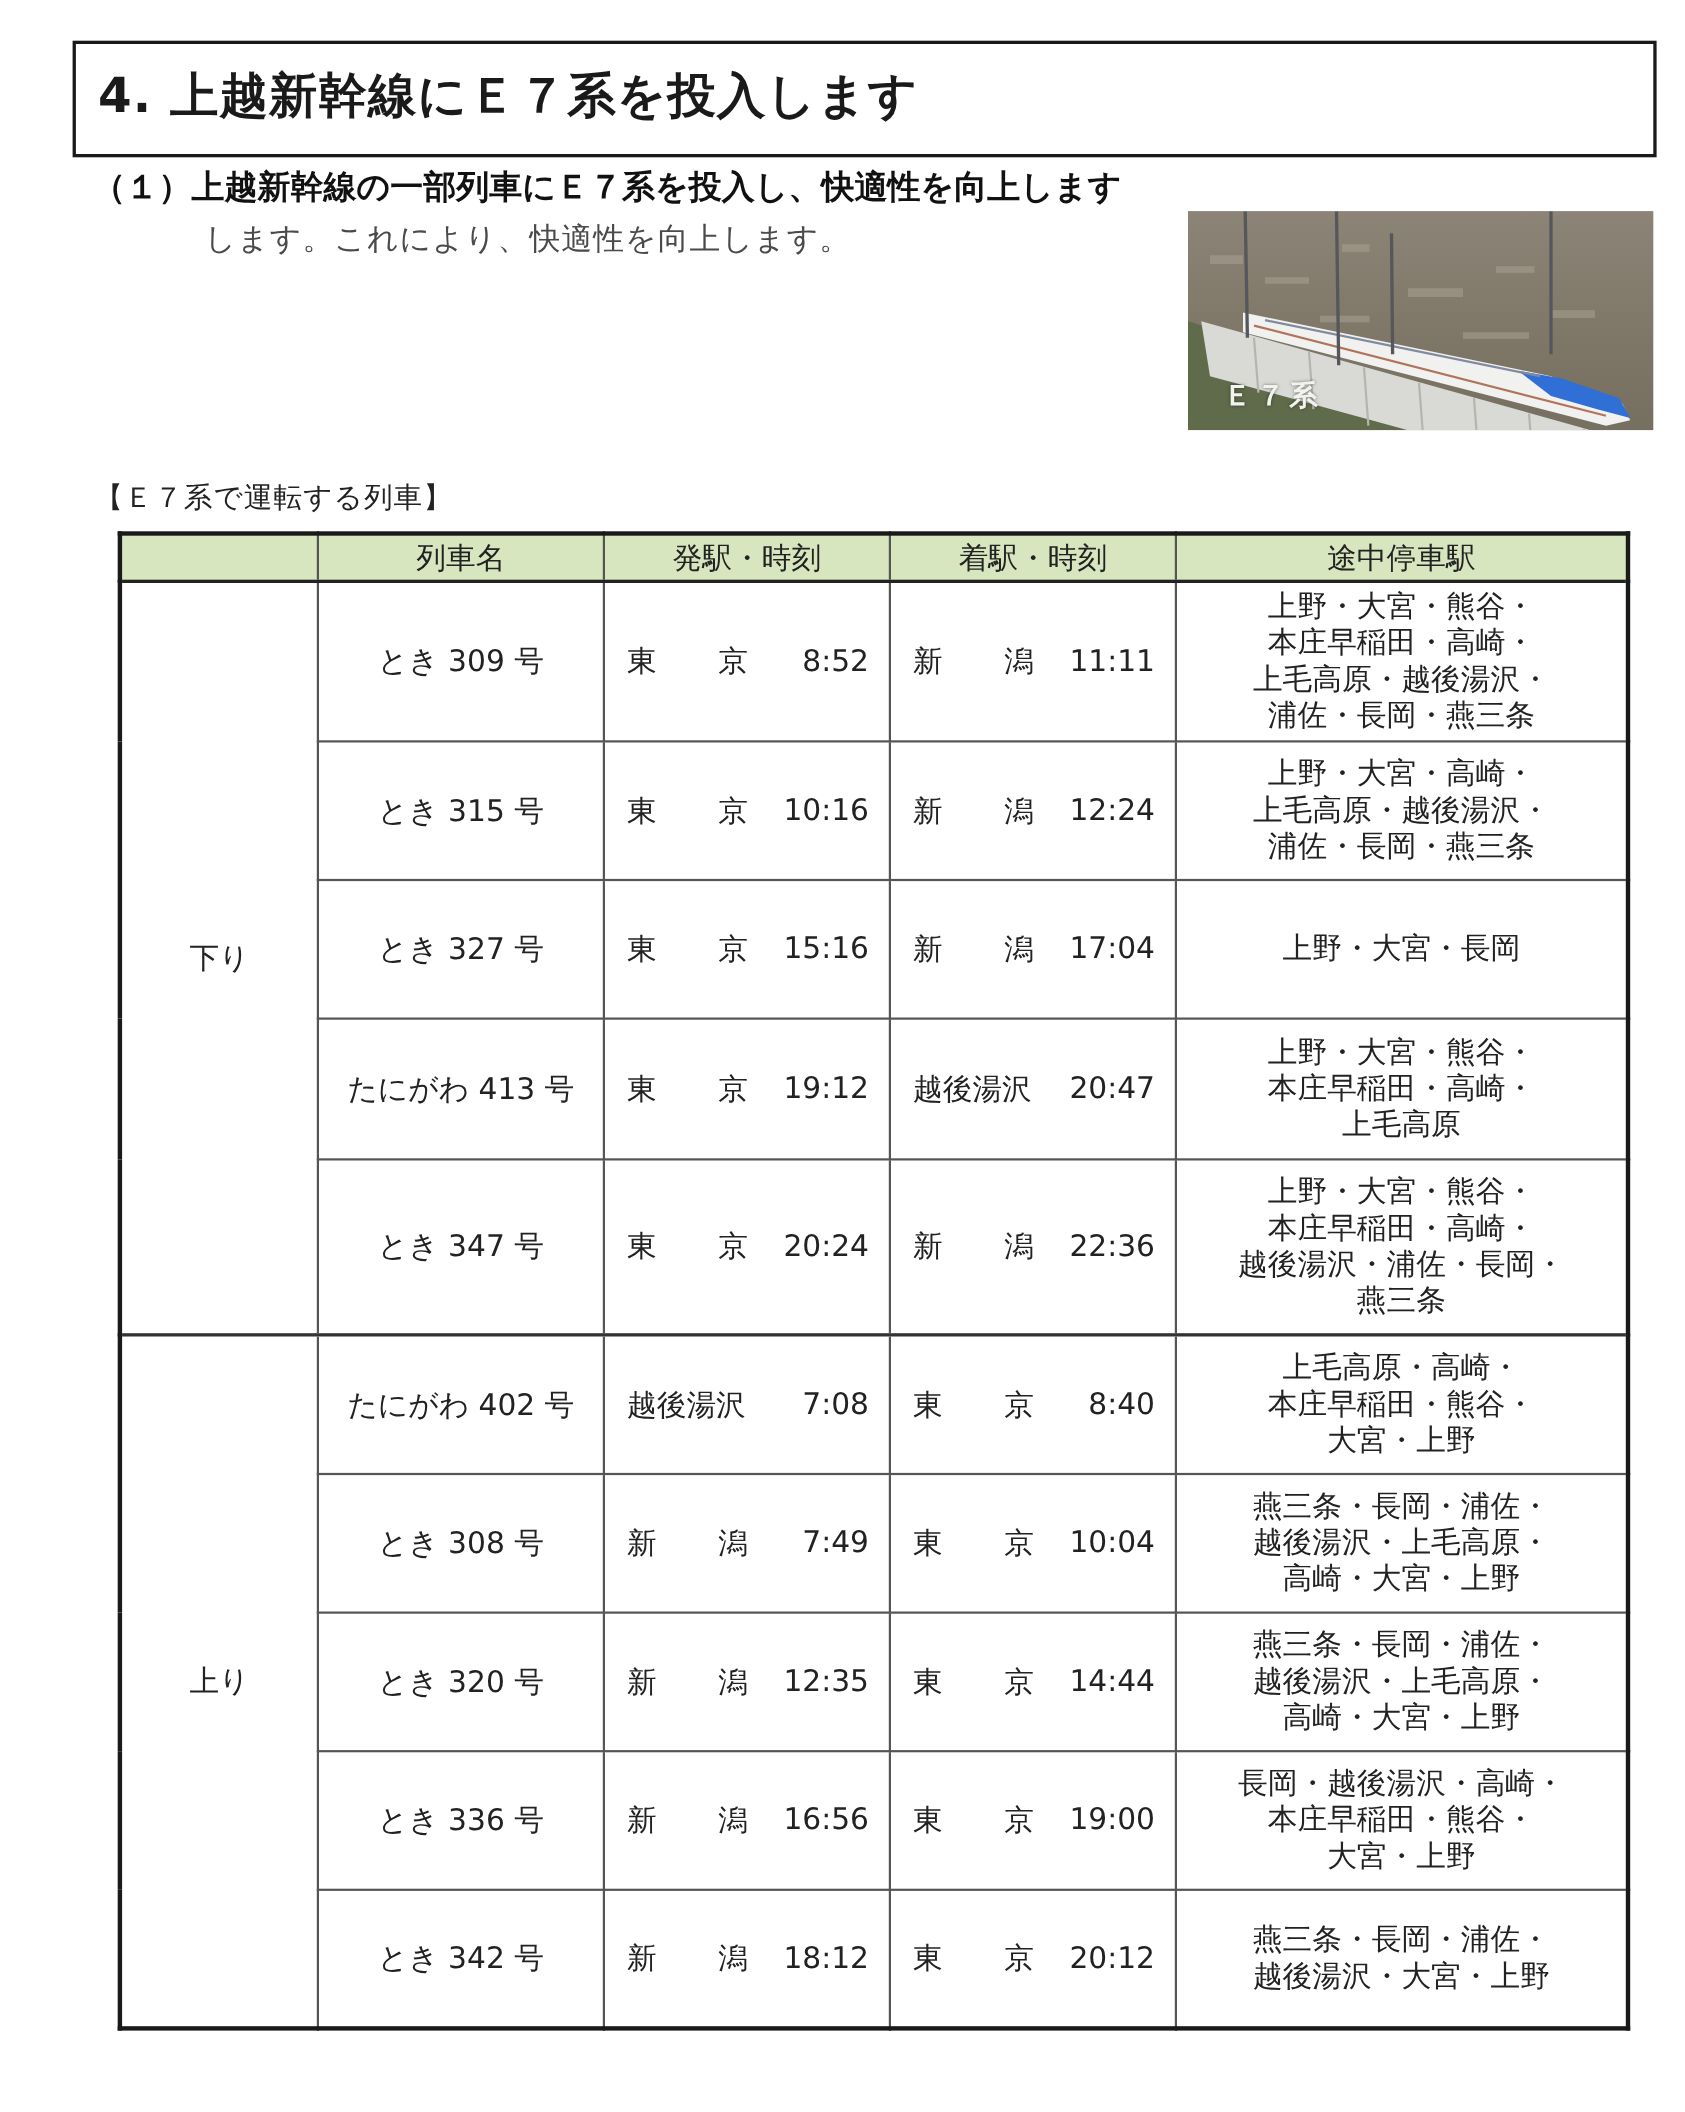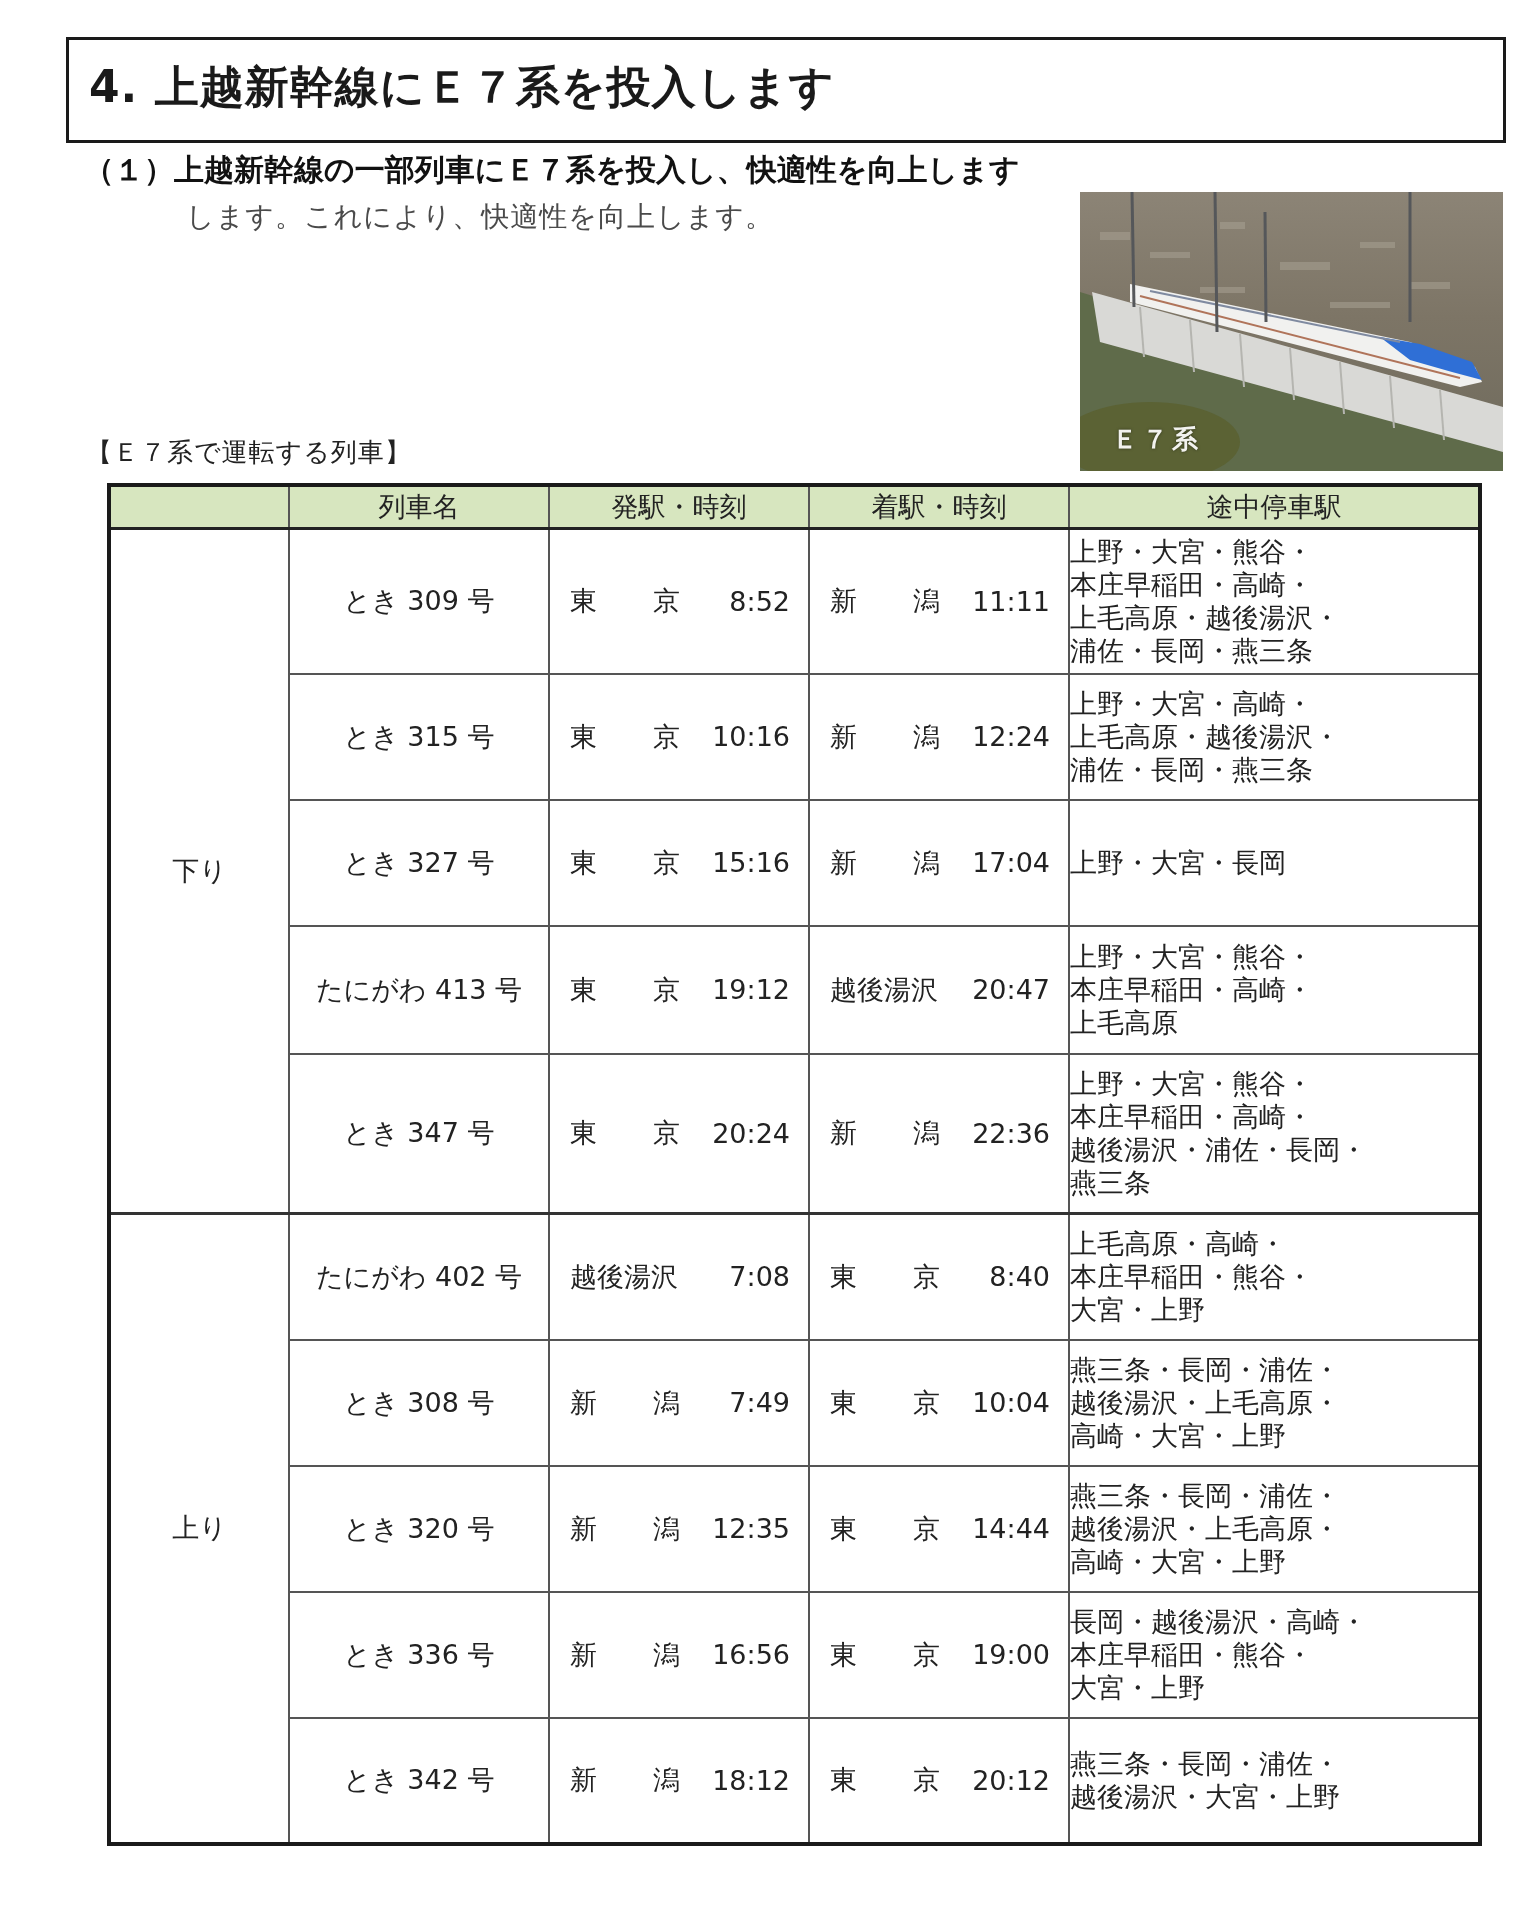--- a/index.html
+++ b/index.html
@@ -12,42 +12,42 @@
                 letter-spacing: 1px; color: #1a1a1a; white-space: nowrap; }
 
   .subtitle { position: absolute; left: 84px; top: 150px; font-size: 30px; font-weight: bold;
               color: #111; white-space: nowrap; letter-spacing: 0px; }
 
   .para { position: absolute; left: 186px; top: 196px; width: 840px; font-family: "DejaVu Serif", "Liberation Serif", serif;
           font-size: 28px; line-height: 42px; color: #4a4a4a; letter-spacing: 1px; }
   .para .l1 { display: block; padding-left: 24px; white-space: nowrap; }
   .para .l2 { display: block; white-space: nowrap; }
 
-  .photo { position: absolute; left: 1080px; top: 192px; width: 423px; height: 279px; overflow: hidden;
+  .photo { position: absolute; left: 1080px; top: 192px; width: 423px; height: 199px; overflow: hidden;
            background: #8a8275; }
   .photo svg { display: block; }
   .photo-label { position: absolute; left: 32px; bottom: 14px; font-size: 26px; font-weight: bold;
                  color: #f2f2ee; letter-spacing: 4px; text-shadow: 0 0 3px rgba(0,0,0,0.5); }
 
   .caption { position: absolute; left: 86px; top: 435px; font-size: 26px; color: #222; white-space: nowrap;
              letter-spacing: 1px; }
 
   table.trains { position: absolute; left: 107px; top: 483px; border-collapse: collapse;
                  border: 4px solid #1a1a1a; table-layout: fixed; width: 1371px; }
   table.trains th, table.trains td { border: 2px solid #555; padding: 0; }
   table.trains thead th { background: #d7e6bf; height: 40px; font-size: 27px; font-weight: normal;
                           color: #222; text-align: center; border-bottom: 3px solid #222; }
   td.dir { text-align: center; font-size: 27px; color: #222; vertical-align: middle; margin-top: 22px; }
   td.name { text-align: center; font-size: 27px; color: #222; white-space: nowrap; }
   td.time { font-size: 27px; color: #222; white-space: nowrap; }
   .st-wrap { display: flex; justify-content: space-between; align-items: center; padding: 0 18px 0 20px; }
   .st-name { display: flex; justify-content: space-between; width: 110px; }
   .st-name.wide { width: 120px; }
   td.stops { font-size: 27px; line-height: 33px; color: #222; padding-left: 44px; padding-right: 6px; vertical-align: middle; }
-  td.stops span { display: block; white-space: nowrap; }
+  td.stops span { display: block; white-space: nowrap; text-align: center; }
   tr.group-first td { border-top: 3px solid #333; }
 </style>
 </head>
 <body>
 
 <div class="title-box">
   <div class="title-text">4. 上越新幹線にＥ７系を投入します</div>
 </div>
 
 <div class="subtitle">（１）上越新幹線の一部列車にＥ７系を投入し、快適性を向上します</div>

